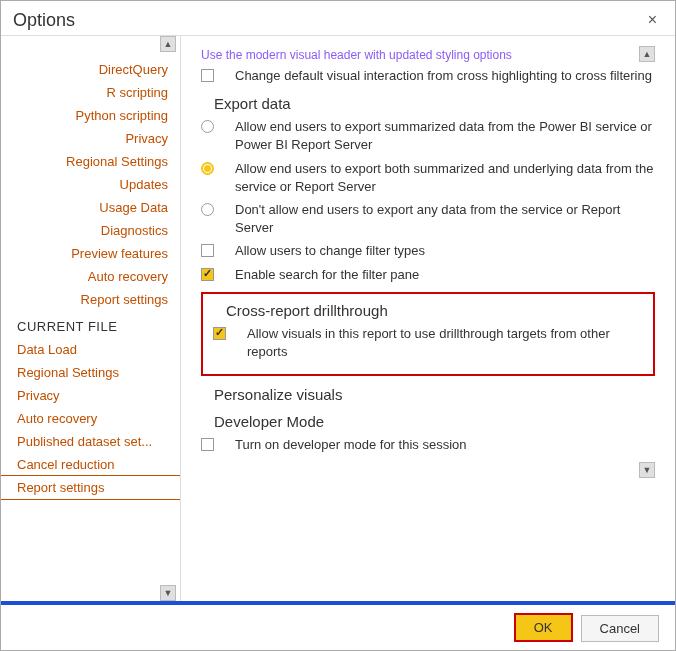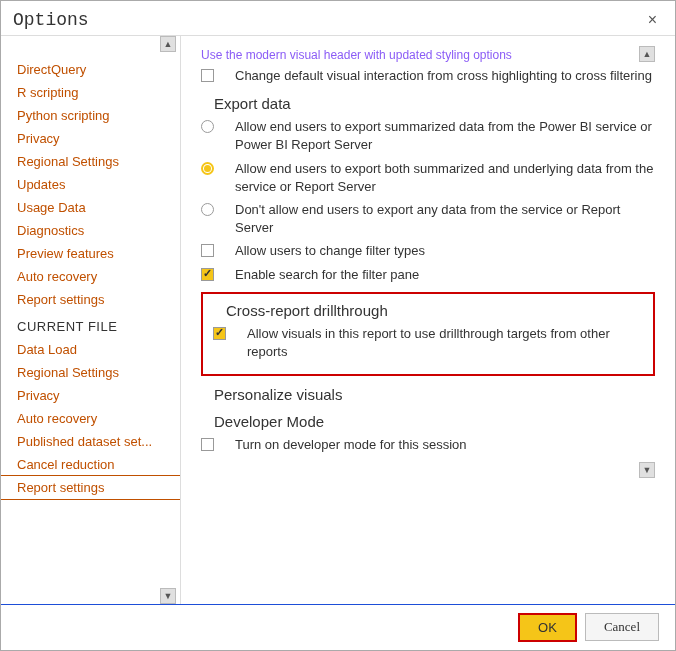--- a/index.html
+++ b/index.html
@@ -26,21 +26,20 @@
       display: flex;
       align-items: center;
       justify-content: space-between;
       padding: 8px 12px 4px 12px;
       background: #fff;
     }
     .dialog-title {
       font-size: 18px;
       font-weight: 300;
       color: #333;
-      font-family: Liberation Mono, monospace;
     }
     .close-btn {
       cursor: pointer;
       font-size: 16px;
       color: #555;
       background: none;
       border: none;
       padding: 2px 6px;
     }
     .dialog-body {
@@ -214,61 +213,61 @@
     
     .highlighted-section {
       border: 2px solid #cc0000;
       padding: 8px 10px;
       margin: 8px 0;
     }
     
     .dialog-footer {
       display: flex;
       justify-content: flex-end;
-      align-items: flex-start;
+      align-items: flex-end;
       padding: 8px 16px;
-      border-top: 1px solid #1d4ed8;
+      border-top: 4px solid #1d4ed8;
       gap: 8px;
     }
     .btn-ok {
       background: #f5c518;
       border: 2px solid #cc0000;
       padding: 5px 18px;
       font-size: 13px;
       cursor: pointer;
       color: #333;
       font-family: 'Segoe UI', Arial, sans-serif;
     }
     .btn-cancel {
       background: #f5f5f5;
       border: 1px solid #bbb;
       padding: 5px 18px;
       font-size: 13px;
       cursor: pointer;
       color: #333;
-      font-family: Liberation Serif, serif;
+      font-family: Liberation Sans, sans-serif;
     }
     .truncated { white-space: nowrap; overflow: hidden; text-overflow: ellipsis; }
   </style>
 </head>
 <body>
 
 <div class="dialog">
 
   <div class="dialog-titlebar">
     <span class="dialog-title">Options</span>
     <button class="close-btn">×</button>
   </div>
 
   <div class="dialog-body">
 
     <div class="sidebar">
       <div class="sidebar-scroll-btn sidebar-scroll-top">▲</div>
 
-      <div style="padding-top: 16px;">
+      <div style="padding-top: 16px; text-align: right;">
         <a class="sidebar-item">DirectQuery</a>
         <a class="sidebar-item">R scripting</a>
         <a class="sidebar-item">Python scripting</a>
         <a class="sidebar-item">Privacy</a>
         <a class="sidebar-item">Regional Settings</a>
         <a class="sidebar-item">Updates</a>
         <a class="sidebar-item">Usage Data</a>
         <a class="sidebar-item">Diagnostics</a>
         <a class="sidebar-item">Preview features</a>
         <a class="sidebar-item">Auto recovery</a>

